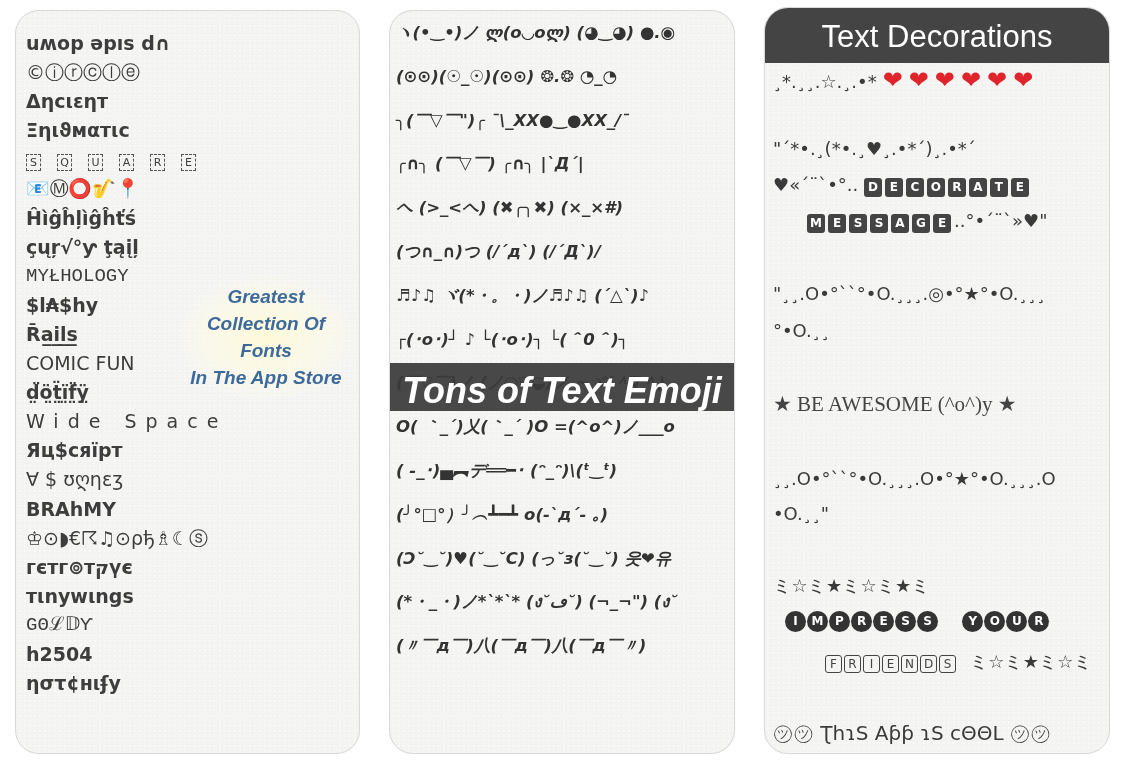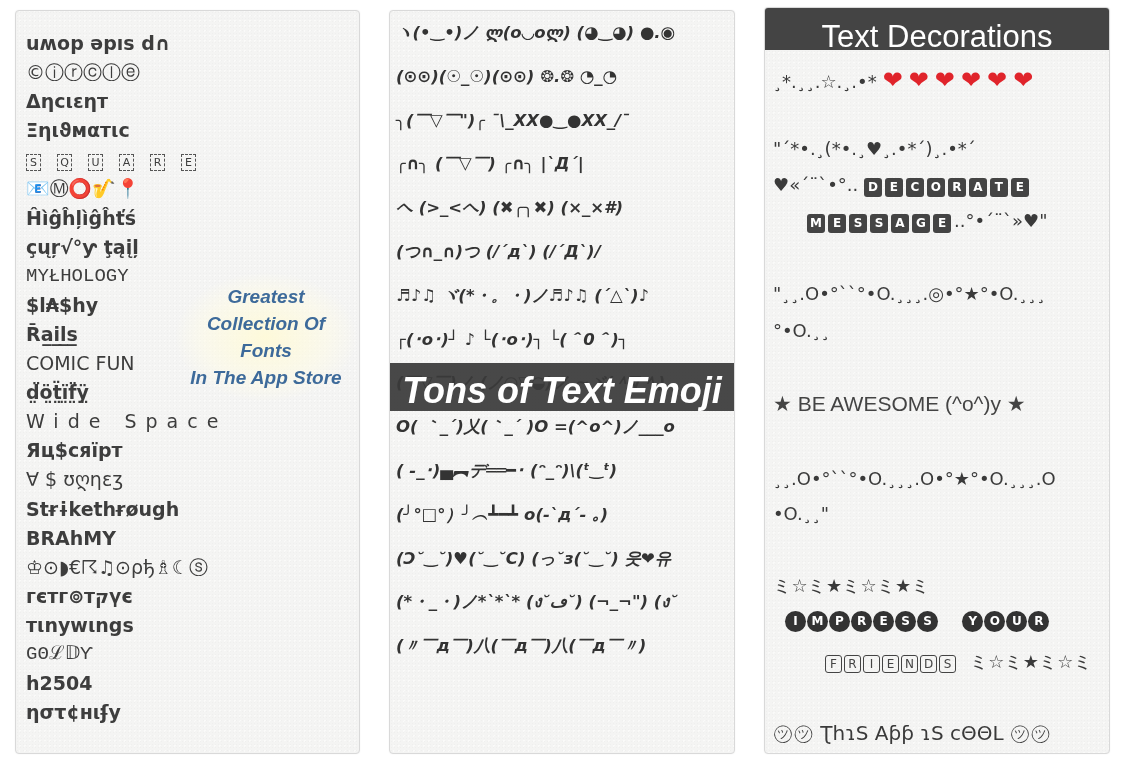--- a/index.html
+++ b/index.html
@@ -1,21 +1,21 @@
 <!DOCTYPE html>
 <html><head>
 <meta charset="utf-8">
 <style>
   html, body { margin:0; padding:0; }
   body {
     width:1121px; height:761px; background:#ffffff; position:relative; overflow:hidden;
     font-family:"DejaVu Sans", sans-serif; color:#3a3a3a;
   }
   .panel {
-    position:absolute; background:#f4f4f3; border:1px solid #d9d9d9; border-radius:4px;
+    position:absolute; background:#f4f4f3; border:1px solid #d9d9d9; border-radius:24px;
     overflow:hidden; box-shadow:0 0 2px rgba(0,0,0,0.06);
     background-image:
       radial-gradient(rgba(0,0,0,0.018) 1px, transparent 1px),
       radial-gradient(rgba(255,255,255,0.5) 1px, transparent 1px);
     background-size:3px 3px, 5px 5px;
     background-position:0 0, 1px 2px;
   }
   #p1 { left:15px; top:10px; width:343px; height:742px; }
   #p2 { left:389px; top:10px; width:344px; height:742px; }
   #p3 { left:764px; top:7px; width:344px; height:745px; }
@@ -37,29 +37,29 @@
   
   .kao-list { position:absolute; left:6px; top:6px; margin:0; padding:0; list-style:none;font-style:italic; }
   .kao-list li { height:43.8px; line-height:32px; font-size:16.5px; font-weight:bold; color:#333; white-space:nowrap; }
   .banner {
     position:absolute; left:0; top:352px; width:100%; height:48px; background:rgba(58,58,58,0.93);
     color:#fff; text-align:center; font-family:"Liberation Sans", sans-serif; font-style:italic; font-weight:bold;
     font-size:36px; line-height:56px;
   }
   
   .header {
-    position:absolute; left:0; top:0; width:100%; height:42px; background:#444;
+    position:absolute; left:0; top:0; width:100%; height:55px; background:#444;
     color:#fff; text-align:center; font-family:"Liberation Sans", sans-serif; font-size:31px; line-height:58px;
   }
   .deco { position:absolute; left:8px; white-space:nowrap; color:#3a3a3a; font-size:18px; }
   .heart { color:#e0242b; font-size:24px; margin-left:6px; }
   .blk { display:inline-block; background:#444; color:#fff; border-radius:3px; width:18px; height:19px; line-height:19px; text-align:center; font-size:12px; font-weight:bold; margin-right:3px; }
   .circ { display:inline-block; background:#333; color:#fff; border-radius:50%; width:21px; height:21px; line-height:21px; text-align:center; font-size:12px; font-weight:bold; margin-right:1px; }
   .obox { display:inline-block; border:1.5px solid #444; border-radius:3px; width:15px; height:16px; line-height:16px; text-align:center; font-size:12px; margin-right:2px; color:#444; }
-  .awesome { font-family:Liberation Sans, sans-serif; font-size:21px; color:#444; }
+  .awesome { font-family:Liberation Serif, serif; font-size:21px; color:#444; }
 </style>
 </head>
 <body>
 
 <div id="p1" class="panel">
   <ul class="font-list">
     <li>uʍop ǝpıs d∩</li>
     <li class="light">©ⓘⓡⓒⓛⓔ</li>
     <li>Δηcιεηт</li>
     <li>Ξηιϑмαтιc</li>
@@ -70,21 +70,20 @@
     <li>Ĥìĝĥļìĝĥťś</li>
     <li>çųŗ√°ƴ ţąįļ</li>
     <li class="serif">MYŁHOLOGY</li>
     <li>$l₳$hy</li>
     <li>R̄a̲i̲l̲s̲</li>
     <li class="light">COMIC FUN</li>
     <li>d̤̈ö̤ẗ̤ï̤f̤̈ÿ̤</li>
     <li class="wide light">Wide Space</li>
     <li>Яц$cяïpт</li>
     <li class="light">∀ $ ʊღηɛʒ</li>
-    <li>Stɍɨkethɍøugh</li>
     <li>BRAhMY</li>
     <li class="light">♔⊙◗€☈♫⊙ρђ♗☾ⓢ</li>
     <li>гєтг⊚тקүє</li>
     <li>тιnywιngs</li>
     <li class="serif">GΘℒ𝔻Ƴ</li>
     <li>h2504</li>
     <li>ηστ¢нιʄу</li>
   </ul>
   <div class="promo">
     <div>Greatest</div>

